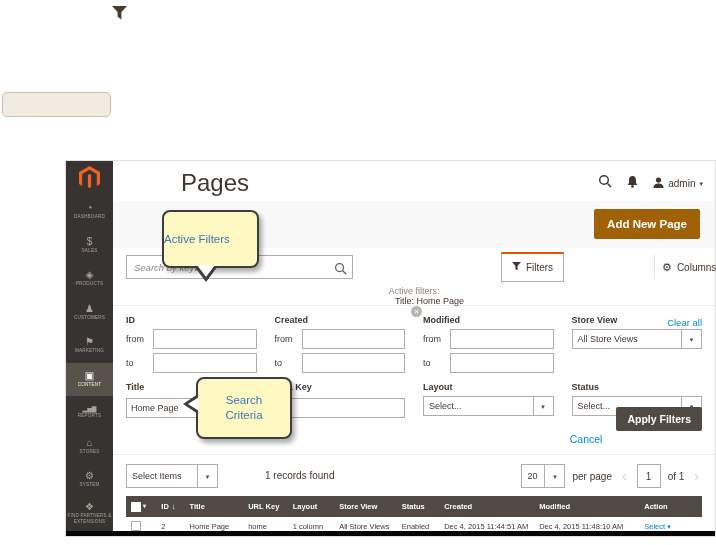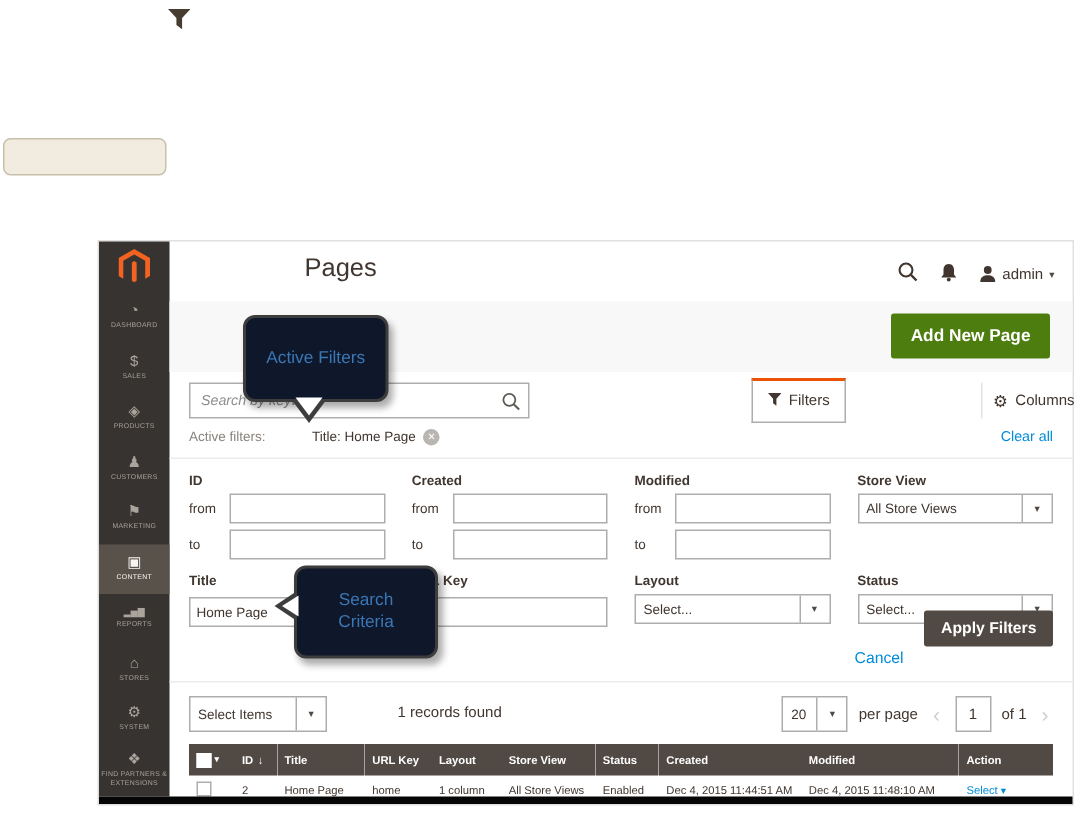--- a/index.html
+++ b/index.html
@@ -27,49 +27,49 @@
     height:33.5px; display:flex; flex-direction:column; align-items:center; justify-content:center;
     gap:1px; color:#a6a099; cursor:default;
   }
   .nav-item .ni-icon { font-size:10px; line-height:1; color:#aba49c; }
   .nav-item .ni-label { font-size:4.6px; letter-spacing:.2px; text-align:center; line-height:1.35; padding:0 1px; }
   .nav-item.selected { background:#59524b; }
   .nav-item.selected .ni-icon, .nav-item.selected .ni-label { color:#f7f3ee; }
   
   .main { position:absolute; left:47px; top:0; right:0; bottom:5px; }
   .app-header { height:40px; position:relative; }
-  .page-title { position:absolute; left:90px; top:8px; font-size:17px; color:#41362f; }
+  .page-title { position:absolute; left:68px; top:8px; font-size:24px; color:#41362f; }
   .hdr-icons { position:absolute; right:12px; top:13px; display:flex; align-items:center; gap:15px; }
   .admin-ctl { display:flex; gap:4px; align-items:center; font-size:10px; color:#41362f; }
   .caret { font-size:7px; color:#514943; line-height:1; }
   .band { height:47px; background:#f8f8f8; position:relative; }
   .add-btn {
     position:absolute; right:15px; top:8px; height:30px; line-height:30px; padding:0 13px;
-    background:#4d7c0f; color:#fff; font-size:11.5px; font-weight:bold; border-radius:2px;
+    background:#a16207; color:#fff; font-size:11.5px; font-weight:bold; border-radius:2px;
   }
   
   .search-row { height:38px; position:relative; }
   .search-box { position:absolute; left:13px; top:7px; width:227px; height:24px; border:1px solid #adadad; box-sizing:border-box; background:#fff; }
   .search-box input {
     width:100%; height:100%; border:0; outline:none; padding:0 26px 0 7px; box-sizing:border-box;
     font-size:9.5px; font-style:italic; color:#555; font-family:inherit; background:transparent;
   }
   .search-box input::placeholder { color:#8d8d8d; font-style:italic; opacity:1; }
   .search-glyph { position:absolute; right:5px; top:5px; }
   .filters-btn {
     position:absolute; left:388px; top:4px; width:63px; height:30px; box-sizing:border-box;
     border:1px solid #adadad; border-top:2px solid #eb5202; background:#fff;
     display:flex; align-items:center; justify-content:center; gap:5px; font-size:10px; color:#41362f;
   }
   .view-ctl { position:absolute; top:0; height:38px; display:flex; align-items:center; gap:5px; font-size:10px; color:#41362f; }
   #default-view { left:463px; }
   #columns-ctl { left:549px; }
   .vdiv { position:absolute; top:7px; height:24px; width:1px; background:#e3e3e3; }
   
-  .af-row { height:19px; display:flex; padding:0 13px; border-bottom:1px solid #ececec; font-size:9px; }
+  .af-row { height:19px; display:flex; align-items:center; padding:0 13px; border-bottom:1px solid #ececec; font-size:9px;flex-direction:column; }
   .af-label { color:#8a837d; }
   .af-chip { color:#41362f; margin-left:31px; }
   .af-close {
     width:11px; height:11px; border-radius:50%; background:#b9b5b1; color:#fff;
     font-size:6.5px; line-height:11px; text-align:center; margin-left:5px;
   }
   .clear-all { margin-left:auto; color:#008bdb; font-size:9.5px; }
   
   .filter-panel { height:149px; position:relative; padding:0 13px; box-sizing:border-box; border-bottom:1px solid #ececec; }
   .fgrid { display:grid; grid-template-columns:repeat(4,1fr); column-gap:18px; }
@@ -101,22 +101,22 @@
   .grid th { background:#514943; color:#fff; font-size:7.5px; text-align:left; padding:0 5px; height:21px; font-weight:bold; white-space:nowrap; overflow:hidden; }
   .grid td { font-size:7.5px; color:#41362f; padding:0 5px; height:18px; border-bottom:1px solid #e8e8e8; white-space:nowrap; overflow:hidden; }
   .cb { width:10px; height:10px; border:1px solid #adadad; background:#fff; display:inline-block; vertical-align:middle; box-sizing:border-box; }
   th .cb { border-color:#fff; }
   th .caret { color:#fff; font-size:6px; margin-left:2px; }
   .sort { font-size:7.5px; margin-left:3px; }
   .action-link { color:#008bdb; }
   .action-link .caret { color:#008bdb; margin-left:2px; }
   
   .callout {
-    position:absolute; z-index:5; background:#0f172a; border:2px solid #3d3d3d; border-radius:8px;
-    box-shadow:3px 4px 5px rgba(0,0,0,.33); display:flex; align-items:center; justify-content:center;
+    position:absolute; z-index:5; background:#fef9c3; border:2px solid #3d3d3d; border-radius:8px;
+    box-shadow:3px 4px 5px rgba(0,0,0,.33); display:flex; align-items:center; 
     text-align:center; color:#3a77b5; font-size:11.5px; line-height:1.3; box-sizing:border-box;
   }
   #co-af { left:162px; top:210px; width:97px; height:58px; }
   #co-af::before { content:""; position:absolute; bottom:-16px; left:30px; border-left:12px solid transparent; border-right:12px solid transparent; border-top:16px solid #3d3d3d; }
   #co-af::after  { content:""; position:absolute; bottom:-11px; left:33px; border-left:9px solid transparent; border-right:9px solid transparent; border-top:12px solid #fff; }
   #co-sc { left:196px; top:377px; width:96px; height:62px; padding:0 12px; }
   #co-sc::before { content:""; position:absolute; left:-15px; top:15px; border-top:10px solid transparent; border-bottom:10px solid transparent; border-right:15px solid #3d3d3d; }
   #co-sc::after  { content:""; position:absolute; left:-10px; top:18px; border-top:7px solid transparent; border-bottom:7px solid transparent; border-right:11px solid #fff; }
 </style>
 </head>

